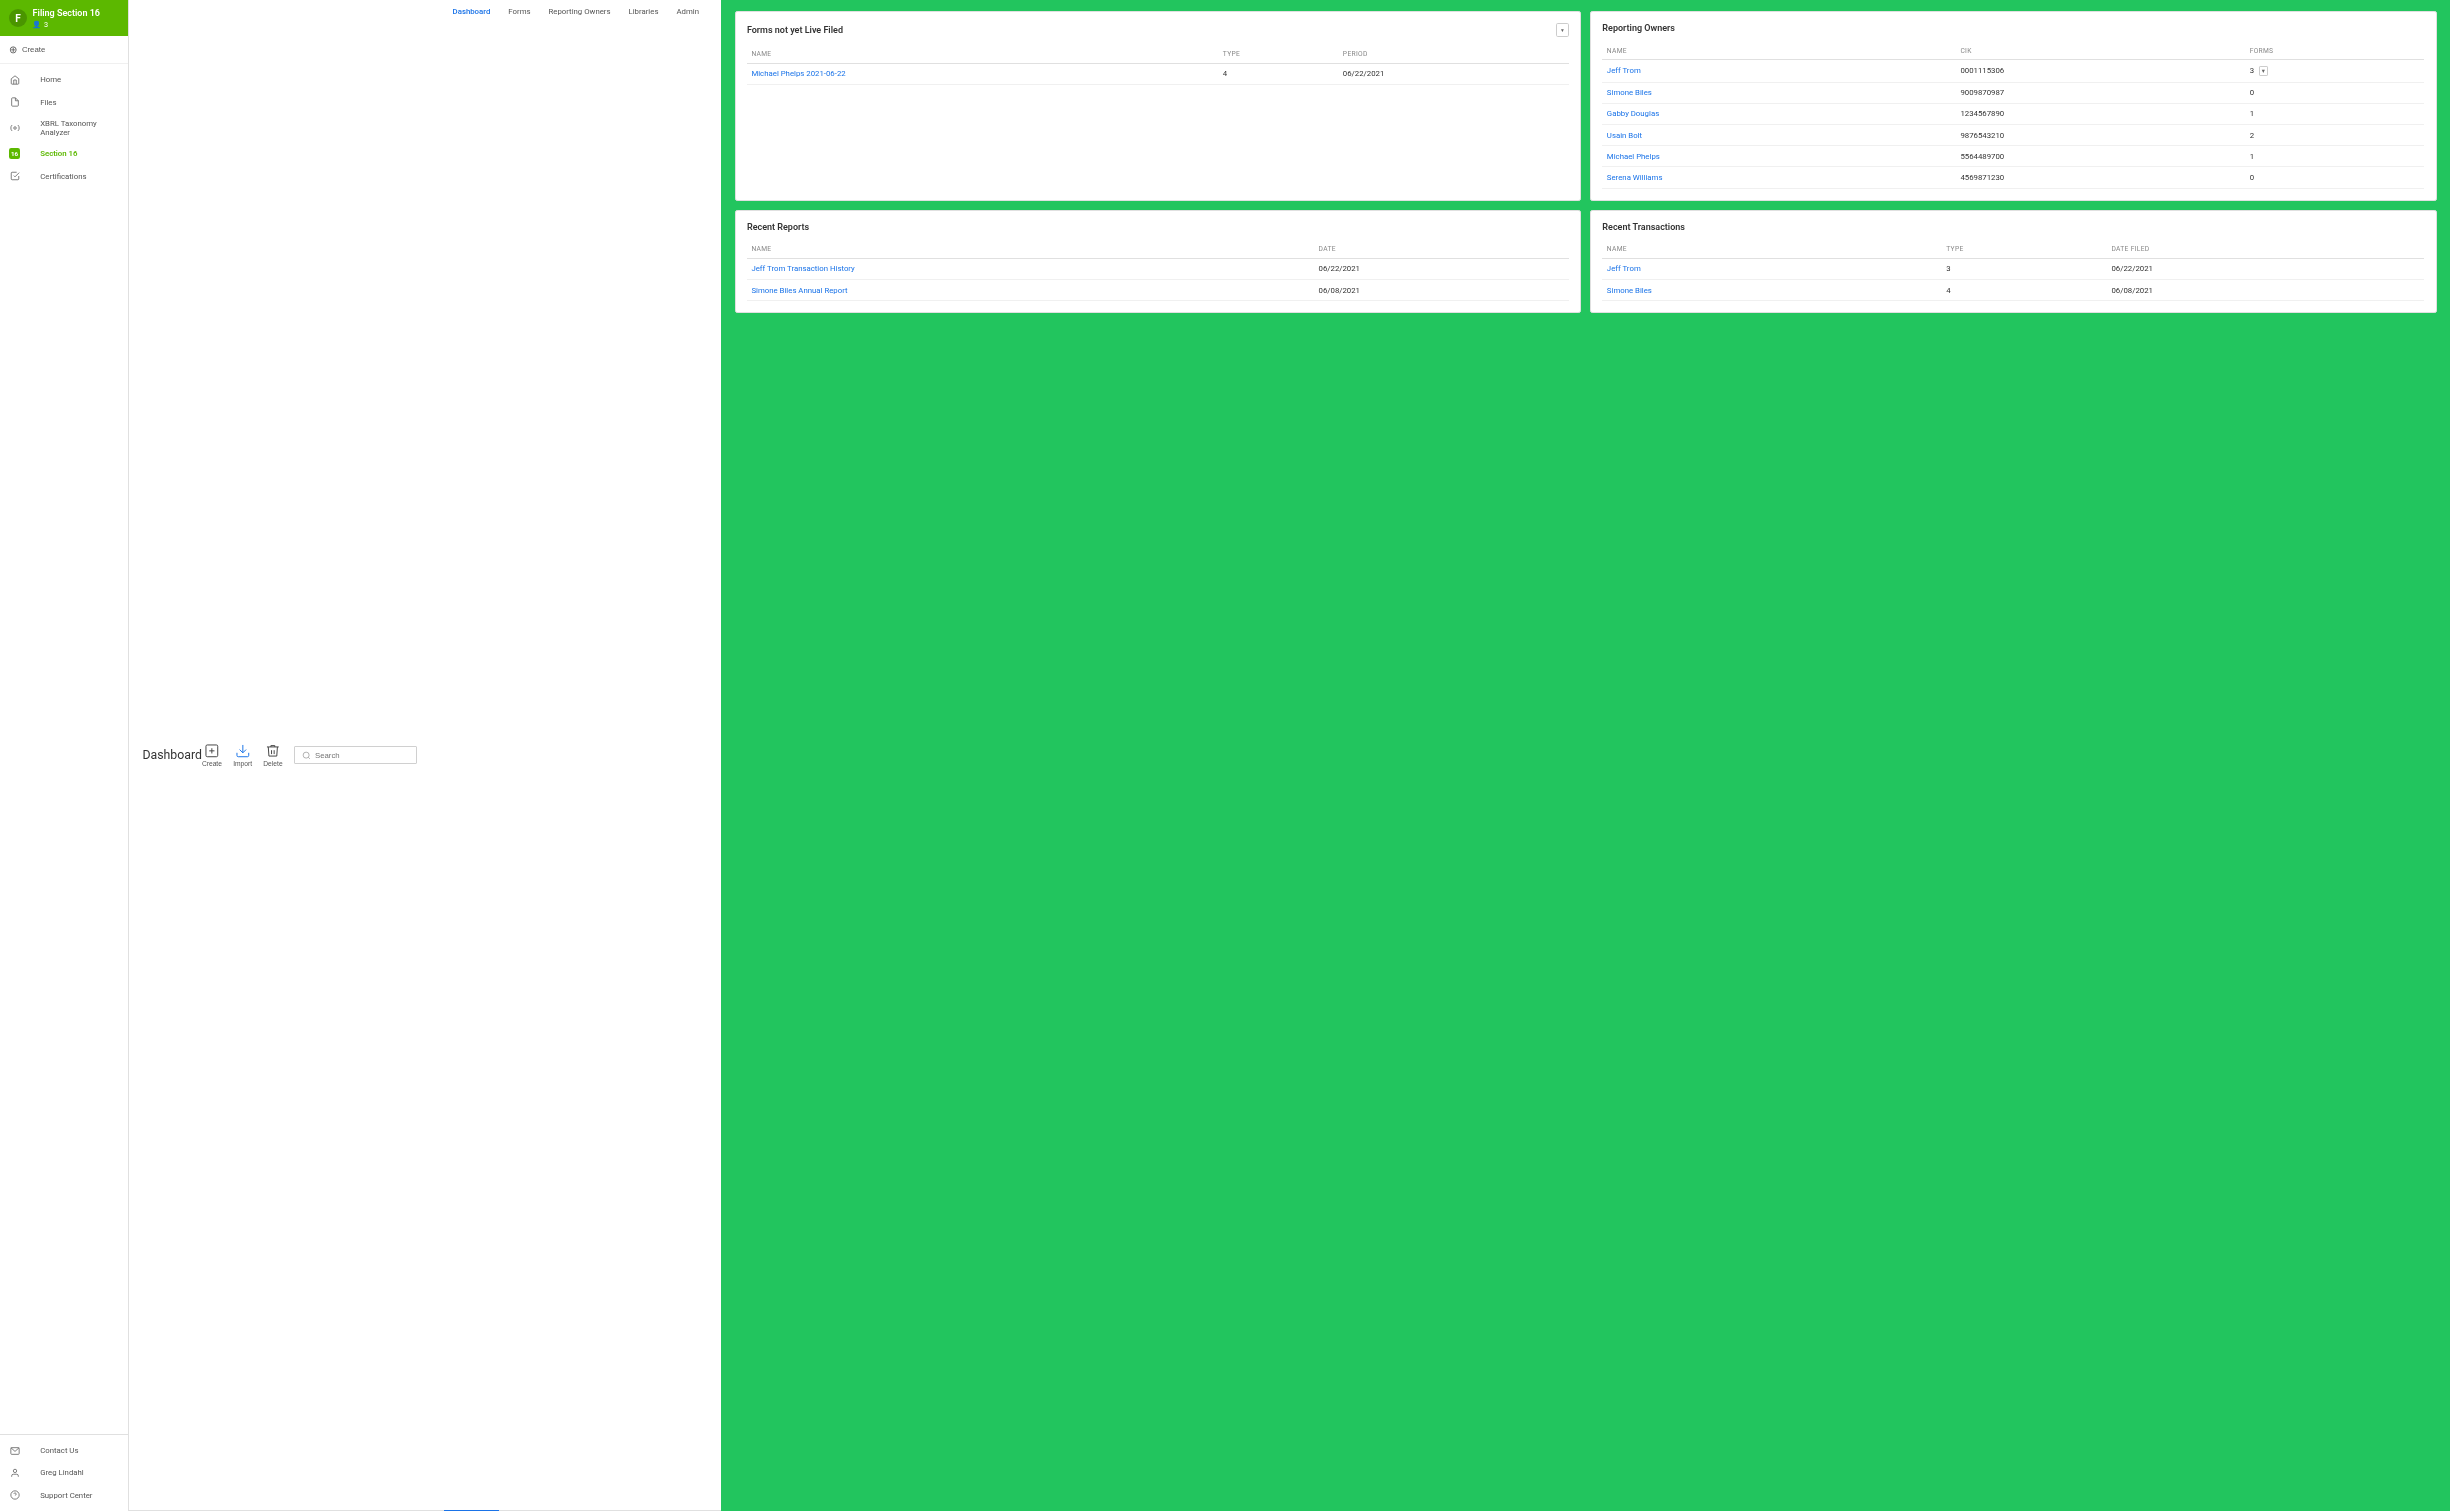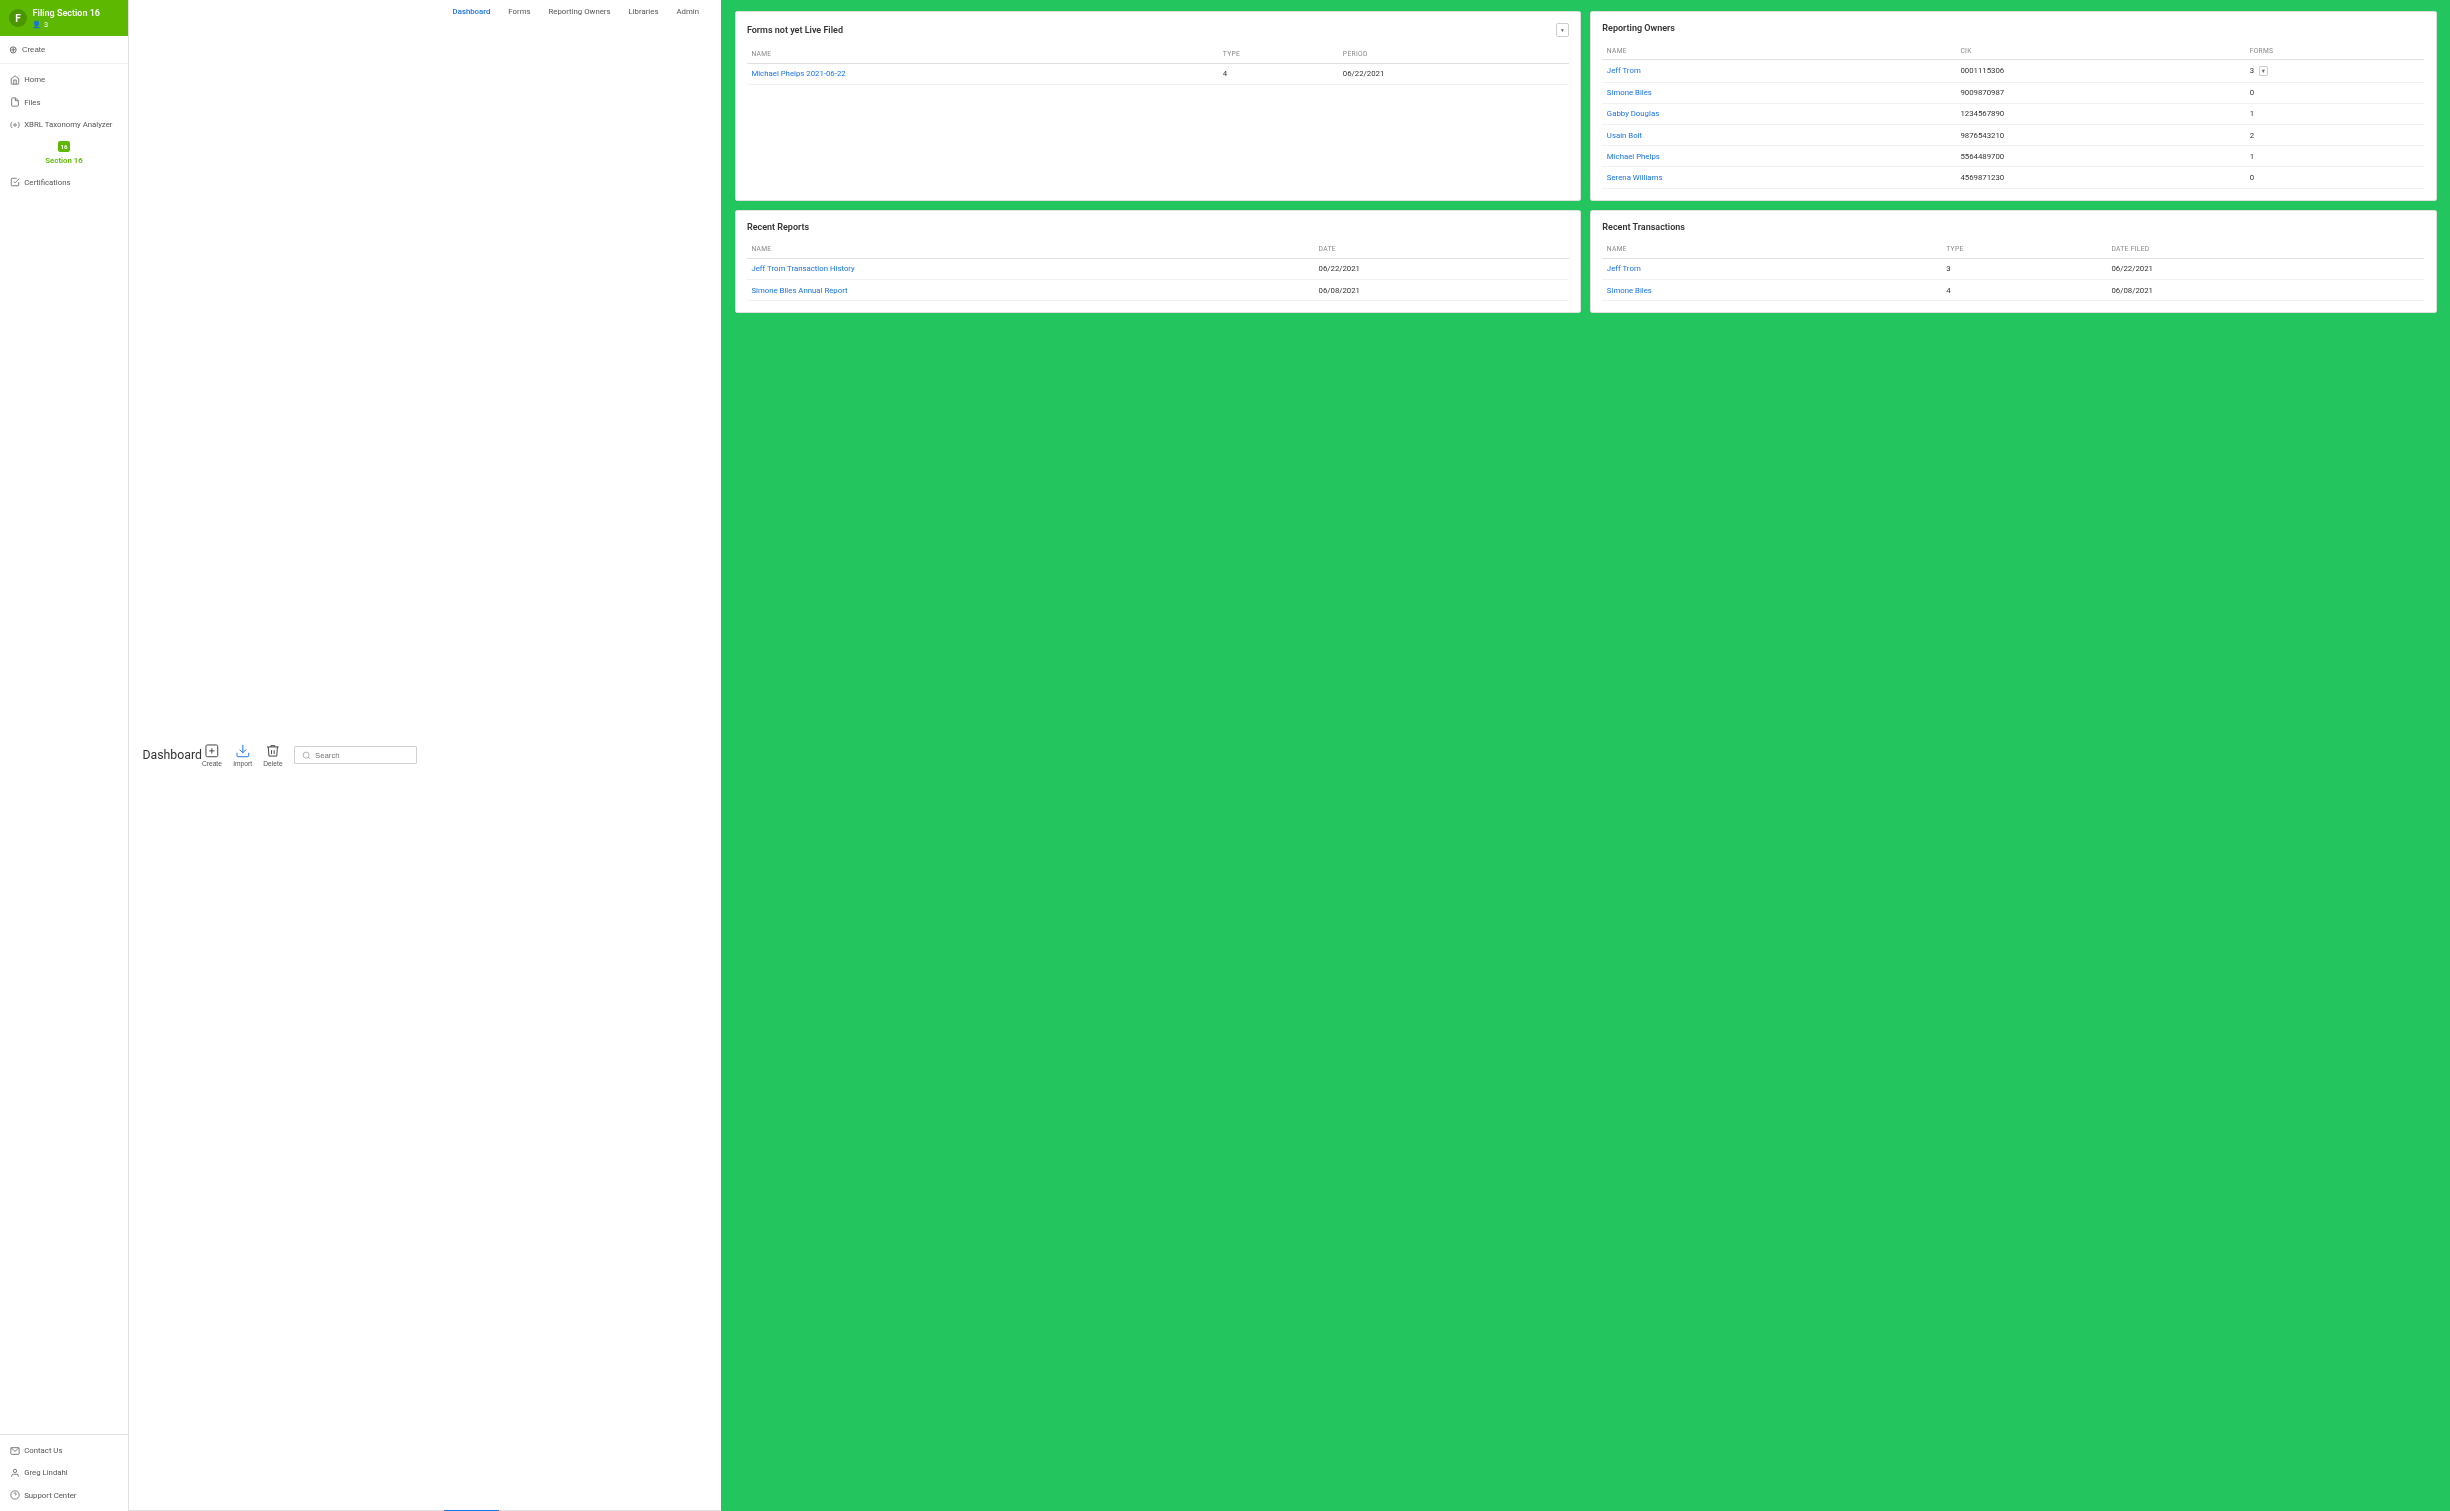--- a/index.html
+++ b/index.html
@@ -7,22 +7,22 @@
 
     
     .sidebar { width: 129px; min-width: 129px; background: #fff; display: flex; flex-direction: column; border-right: 0.6px solid #e0e0e0; height: 100vh; }
     .sidebar-header { background: #5cb800; color: #fff; padding: 7.8px 9px; display: flex; align-items: center; gap: 5.6px; min-height: 36px; }
     .sidebar-header-avatar { width: 18px; height: 18px; background: #4a9500; border-radius: 50%; display: flex; align-items: center; justify-content: center; font-size: 10px; font-weight: bold; flex-shrink: 0; }
     .sidebar-header-title { font-size: 9px; font-weight: 600; line-height: 1.2; }
     .sidebar-header-count { display: flex; align-items: center; gap: 2.2px; font-size: 7.3px; margin-top: 1.1px; }
     .sidebar-create { padding: 7.8px 9px; border-bottom: 0.6px solid #f0f0f0; }
     .sidebar-create-btn { display: flex; align-items: center; gap: 4.5px; color: #555; font-size: 7.8px; cursor: pointer; background: none; border: none; }
     .sidebar-nav { flex: 1; padding: 4.5px 0; }
-    .nav-item { display: flex; align-items: center; gap: 4px; padding: 5.6px 9px; cursor: pointer; color: #555; font-size: 7.8px; text-decoration: none; }
-    .nav-item.active { color: #5cb800; font-weight: 600; flex-direction: column; }
+    .nav-item { display: flex; align-items: center; gap: 20px; padding: 5.6px 9px; cursor: pointer; color: #555; font-size: 7.8px; text-decoration: none; }
+    .nav-item.active { color: #5cb800; font-weight: 600; }
     .nav-item-icon { width: 11.2px; height: 11.2px; display: flex; align-items: center; justify-content: center; flex-shrink: 0; }
     .section16-badge { background: #5cb800; color: #fff; border-radius: 2.2px; width: 11.2px; height: 11.2px; display: flex; align-items: center; justify-content: center; font-size: 6.2px; font-weight: bold; flex-shrink: 0; }
     .sidebar-footer { padding: 4.5px 0; border-top: 0.6px solid #e0e0e0; }
 
     
     .main { flex: 1; display: flex; overflow: hidden; background: #fff; }
     .topbar { display: flex; align-items: center; justify-content: space-between; padding: 6.7px 13.4px; border-bottom: 0.6px solid #e0e0e0; background: #fff; min-height: 36px; }
     .topbar-title { font-size: 12.3px; font-weight: 400; color: #333; }
     .topbar-actions { display: flex; align-items: center; gap: 11.2px; }
     .action-btn { display: flex; flex-direction: column; align-items: center; gap: 2.2px; cursor: pointer; color: #555; font-size: 6.7px; background: none; border: none; }

